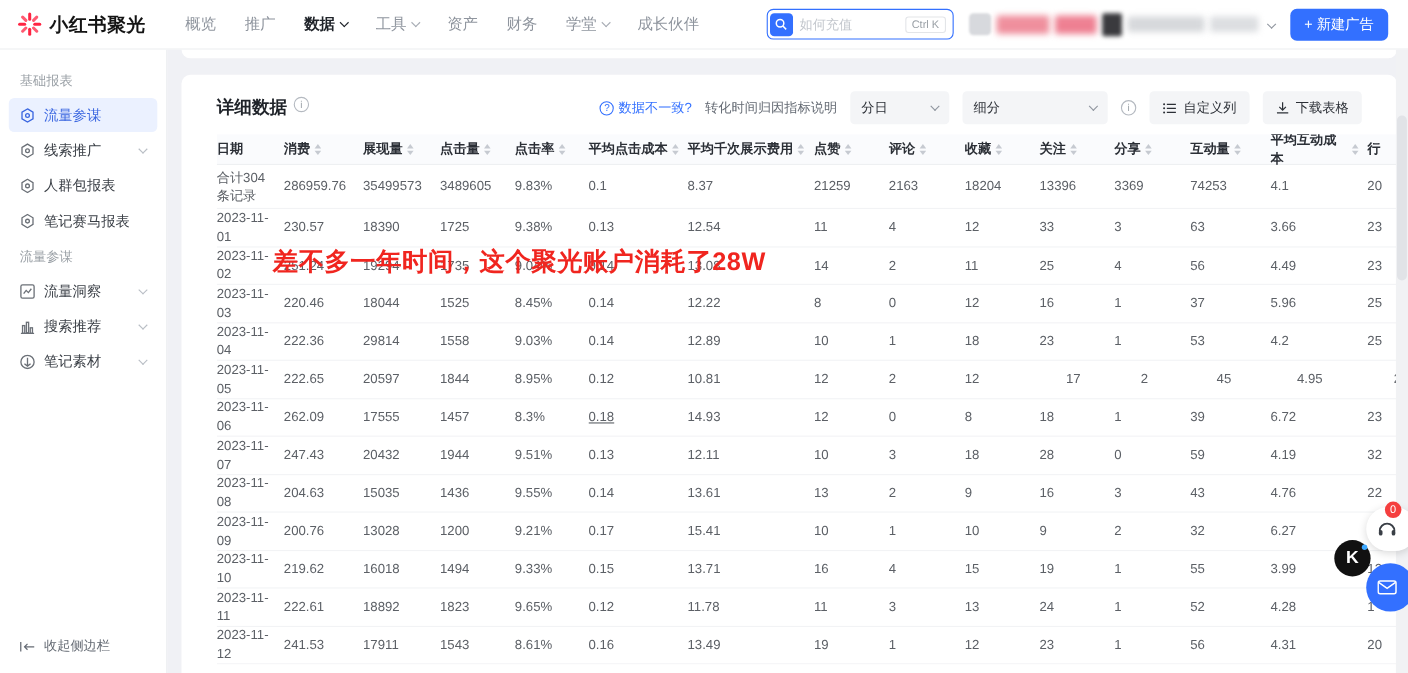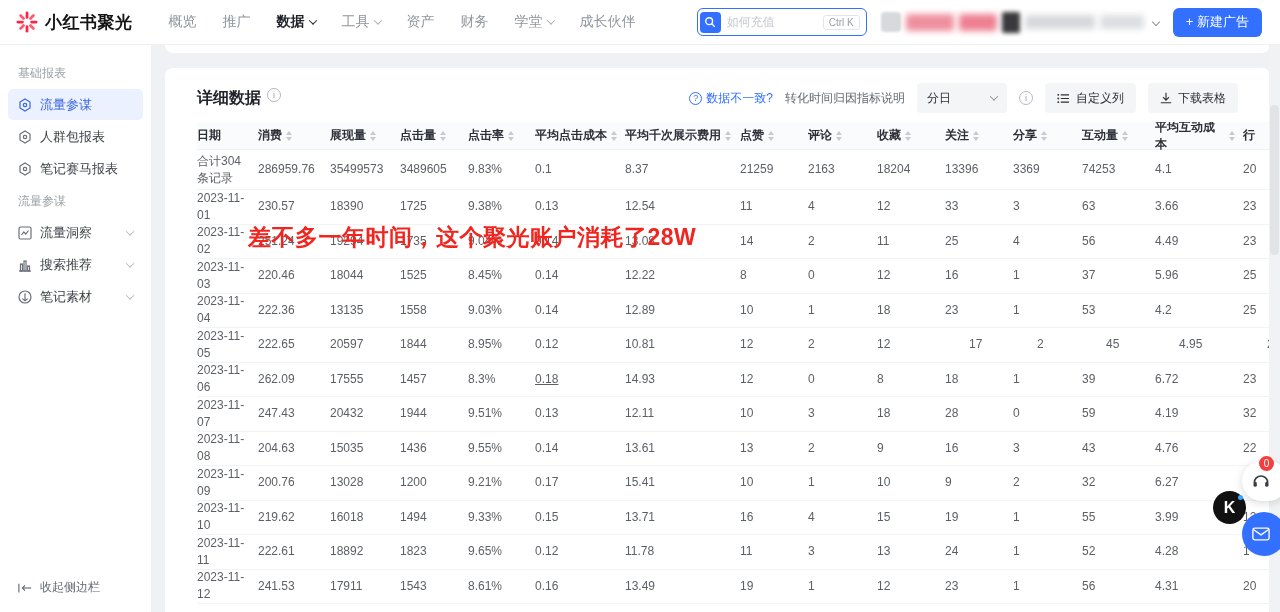--- a/index.html
+++ b/index.html
@@ -192,20 +192,30 @@
           </span>
           <span class="lbl">流量参谋</span>
         </div>
         <div class="sitem">
           <span class="icon">
             <svg width="14" height="14" viewBox="0 0 14 14" fill="none" stroke="currentColor" stroke-width="1.2">
               <path d="M7 1l5 3v6l-5 3-5-3V4z"></path>
               <circle cx="7" cy="7" r="1.7"></circle>
             </svg>
           </span>
+          <span class="lbl">线索推广</span>
+          <i class="chev"></i>
+        </div>
+        <div class="sitem">
+          <span class="icon">
+            <svg width="14" height="14" viewBox="0 0 14 14" fill="none" stroke="currentColor" stroke-width="1.2">
+              <path d="M7 1l5 3v6l-5 3-5-3V4z"></path>
+              <circle cx="7" cy="7" r="1.7"></circle>
+            </svg>
+          </span>
           <span class="lbl">人群包报表</span>
         </div>
         <div class="sitem">
           <span class="icon">
             <svg width="14" height="14" viewBox="0 0 14 14" fill="none" stroke="currentColor" stroke-width="1.2">
               <path d="M7 1l5 3v6l-5 3-5-3V4z"></path>
               <circle cx="7" cy="7" r="1.7"></circle>
             </svg>
           </span>
           <span class="lbl">笔记赛马报表</span>
@@ -265,20 +275,24 @@
         <span class="icirc">i</span>
       </div>
       <div class="toolbar">
         <span class="qlink">
           <span class="qcirc">?</span>
           <span>数据不一致?</span>
         </span>
         <span class="note">转化时间归因指标说明</span>
         <div class="select">
           <span>分日</span>
+            <i class="chev"></i>
+        </div>
+        <div class="select wide">
+          <span>细分</span>
             <i class="chev"></i>
         </div>
         <span class="icirc">i</span>
         <button class="gbtn">
           <svg width="13" height="11" viewBox="0 0 14 12" stroke="#2b2f36" stroke-width="1.3" fill="none">
             <path d="M4 2h9M4 6h9M4 10h9"></path>
               <circle cx="1.3" cy="2" r="1" fill="#2b2f36" stroke="none"></circle>
             <circle cx="1.3" cy="6" r="1" fill="#2b2f36" stroke="none"></circle>
               <circle cx="1.3" cy="10" r="1" fill="#2b2f36" stroke="none"></circle>
           </svg>
@@ -458,21 +472,21 @@
             <div class="td" style="width: 68px;">12</div>
             <div class="td" style="width: 68px;">16</div>
             <div class="td" style="width: 69px;">1</div>
             <div class="td" style="width: 73px;">37</div>
             <div class="td" style="width: 88px;">5.96</div>
             <div class="td" style="width: 80px;">25</div>
           </div>
           <div class="tr data">
             <div class="td" style="width: 61px;">2023-11-04</div>
             <div class="td" style="width: 72px;">222.36</div>
-            <div class="td" style="width: 70px;">13135</div>
+            <div class="td" style="width: 70px;">29814</div>
             <div class="td" style="width: 68px;">1558</div>
             <div class="td" style="width: 67px;">9.03%</div>
             <div class="td" style="width: 90px;">0.14</div>
             <div class="td" style="width: 115px;">12.89</div>
             <div class="td" style="width: 68px;">10</div>
             <div class="td" style="width: 69px;">1</div>
             <div class="td" style="width: 68px;">18</div>
             <div class="td" style="width: 68px;">23</div>
             <div class="td" style="width: 69px;">1</div>
             <div class="td" style="width: 73px;">53</div>

